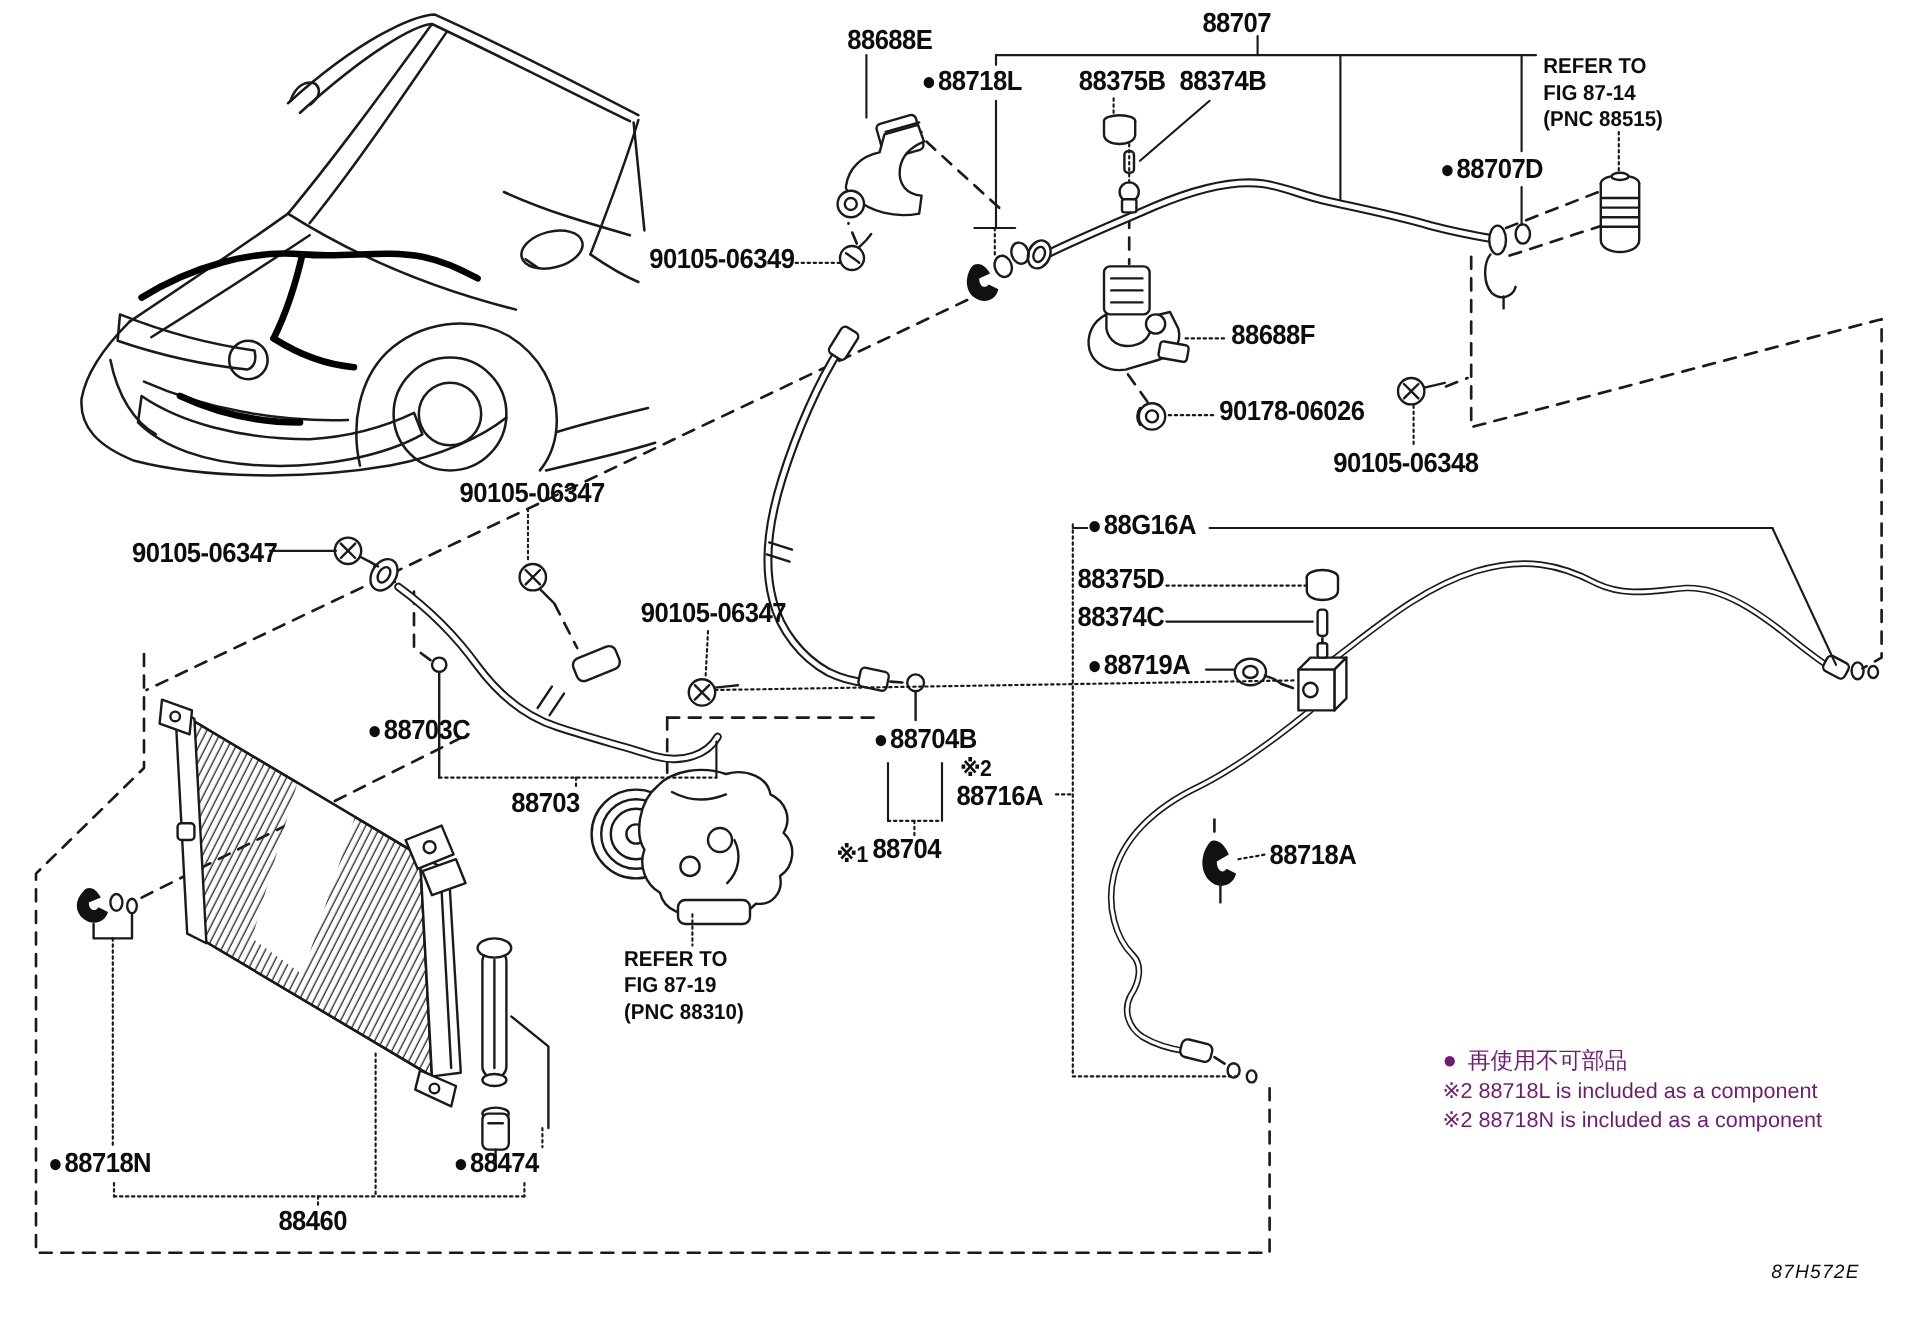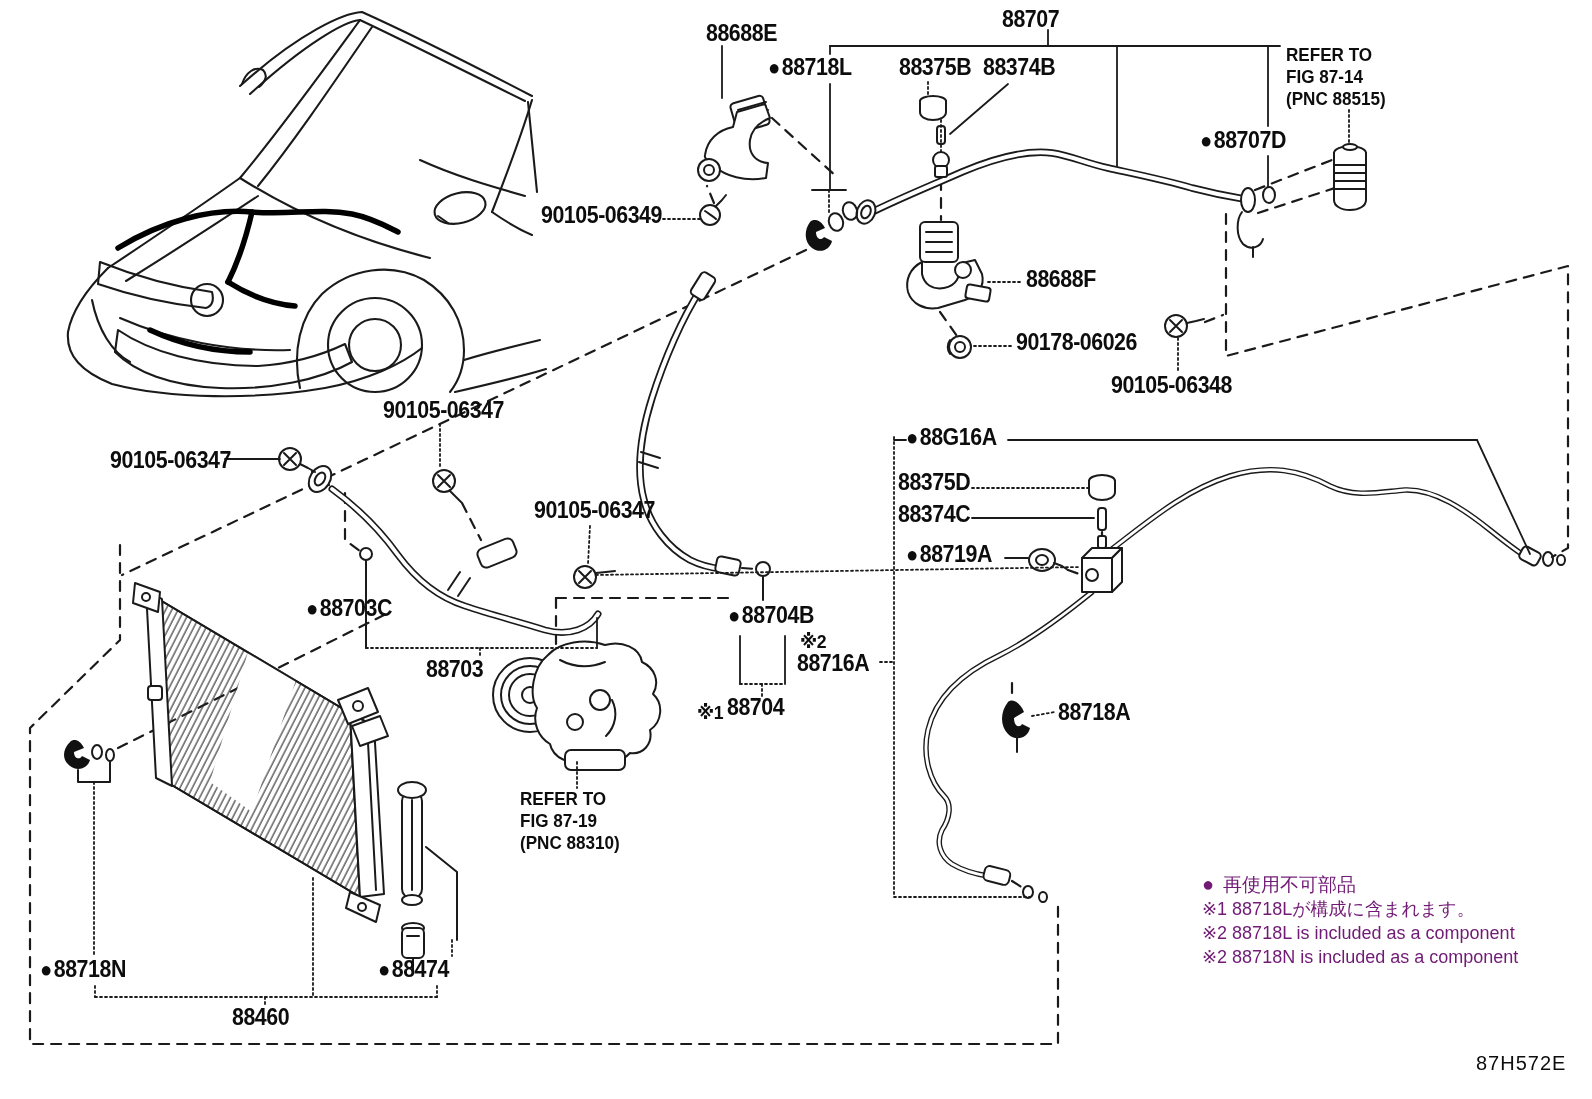--- a/index.html
+++ b/index.html
@@ -8,21 +8,21 @@
   #art{position:absolute;left:0;top:0;}
   .label{position:absolute;font-weight:700;font-size:23px;line-height:1;white-space:pre;
          letter-spacing:-0.5px;transform:scaleX(.93);transform-origin:left top;color:#0d0d0d;}
   .label .bullet{font-size:22px;margin-right:2px;}
   .note{position:absolute;font-weight:700;font-size:18px;line-height:22px;white-space:pre;
         letter-spacing:0;color:#0d0d0d;transform:scaleX(.95);transform-origin:left top;}
   #legend{position:absolute;left:1202px;top:872px;color:#701a75;}
   .legend-row{font-size:19px;line-height:24px;white-space:pre;}
   .legend-row .bullet{font-size:20px;margin-right:9px;}
   .legend-row.small{font-size:18px;}
-  #diagram-code{position:absolute;left:1476px;top:1052px;font-size:20px;letter-spacing:1px;color:#0d0d0d;}
+  #diagram-code{position:absolute;left:1476px;top:1052px;font-size:16px;letter-spacing:1px;color:#0d0d0d;font-style:italic;}
 </style>
 </head>
 <body>
 
 <div id="stage">
 
   <svg id="art" width="1592" height="1099" viewBox="0 0 1592 1099" fill="none" stroke="#1a1a1a" stroke-width="2" stroke-linecap="round" stroke-linejoin="round">
 
     <g stroke-dasharray="10 8" stroke-width="2.2">
       <polyline points="120,545 120,640 30,728 30,1044 1058,1044 1058,905"></polyline>
@@ -367,19 +367,18 @@
       <div class="note" style="left: 1286px; top: 44px;">REFER TO
 FIG 87-14
 (PNC 88515)</div>
       <div class="note" style="left: 520px; top: 788px;">REFER TO
 FIG 87-19
 (PNC 88310)</div>
     </div>
 
   <div id="legend">
       <div class="legend-row"><span class="bullet">●</span>再使用不可部品</div>
-      <div class="legend-row small">※1 88718Lが構成に含まれます。</div>
       <div class="legend-row small">※2 88718L is included as a component</div>
       <div class="legend-row small">※2 88718N is included as a component</div>
     </div>
 
   <div id="diagram-code">87H572E</div>
 </div>
 
 </body></html>

